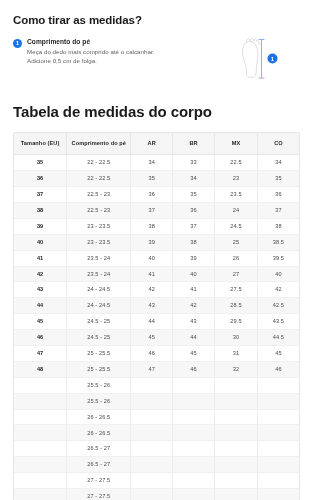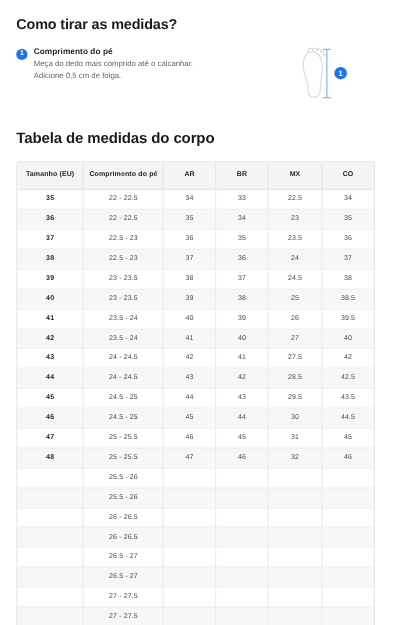--- a/index.html
+++ b/index.html
@@ -97,21 +97,21 @@
     position: relative;
     margin-top: -6px;
   }
 
   .diagram svg {
     display: block;
   }
 
   
   .table-title {
-    font-size: 12px;
+    font-size: 15px;
     font-weight: bold;
     letter-spacing: -0.1px;
     color: #1a1a1a;
     margin: 0;
     padding-top: 19px;
     padding-bottom: 0;
   }
 
   .table-wrap {
     margin-top: 12px;

